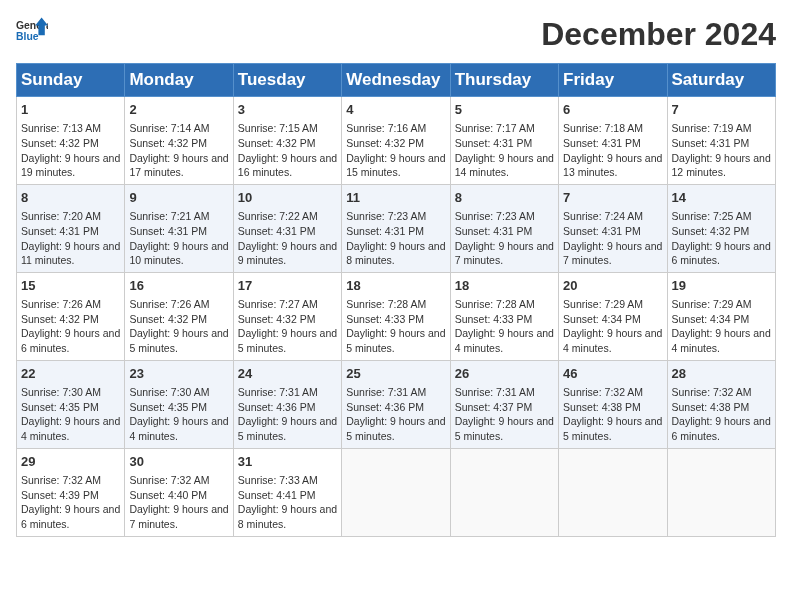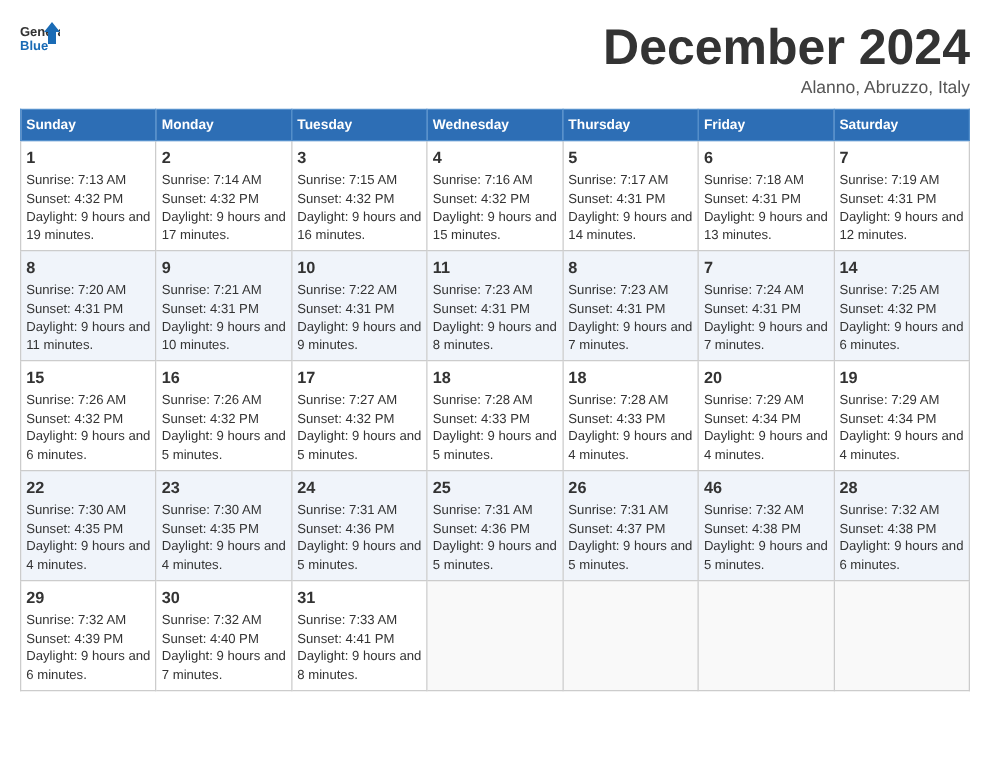--- a/index.html
+++ b/index.html
@@ -22,39 +22,39 @@
       gap: 4px;
     }
     .logo-icon {
       width: 32px;
       height: 28px;
     }
     .title-block {
       text-align: right;
     }
     .month-title {
-      font-size: 40px;
+      font-size: 32px;
       font-weight: bold;
       color: #333;
     }
     .location {
       font-size: 14px;
       color: #555;
     }
     table {
       width: 100%;
       border-collapse: collapse;
       font-size: 11px;
     }
     thead tr th {
       background: #2d6eb5;
       color: #fff;
       padding: 6px 4px;
       text-align: left;
-      font-size: 11px;
+      font-size: 17px;
       font-weight: bold;
       border: 1px solid #5590cc;
     }
     tbody tr td {
       border: 1px solid #ccc;
       vertical-align: top;
       padding: 4px 4px;
       height: 80px;
       width: 14.28%;
       background: #fff;
@@ -81,21 +81,20 @@
 <div class="header">
   <div class="logo">
     <svg class="logo-icon" viewBox="0 0 40 35" xmlns="http://www.w3.org/2000/svg">
       <text x="0" y="16" font-size="13" font-weight="bold" fill="#333">General</text>
       <text x="0" y="30" font-size="13" font-weight="bold" fill="#1a6bb5">Blue</text>
       <polygon points="32,2 40,12 36,12 36,24 28,24 28,12 24,12" fill="#1a6bb5"></polygon>
     </svg>
   </div>
   <div class="title-block">
     <div class="month-title">December 2024</div>
-    <div class="location">Alanno, Abruzzo, Italy</div>
   </div>
 </div>
 
 <table>
   <thead>
     <tr>
       <th>Sunday</th>
       <th>Monday</th>
       <th>Tuesday</th>
       <th>Wednesday</th>

